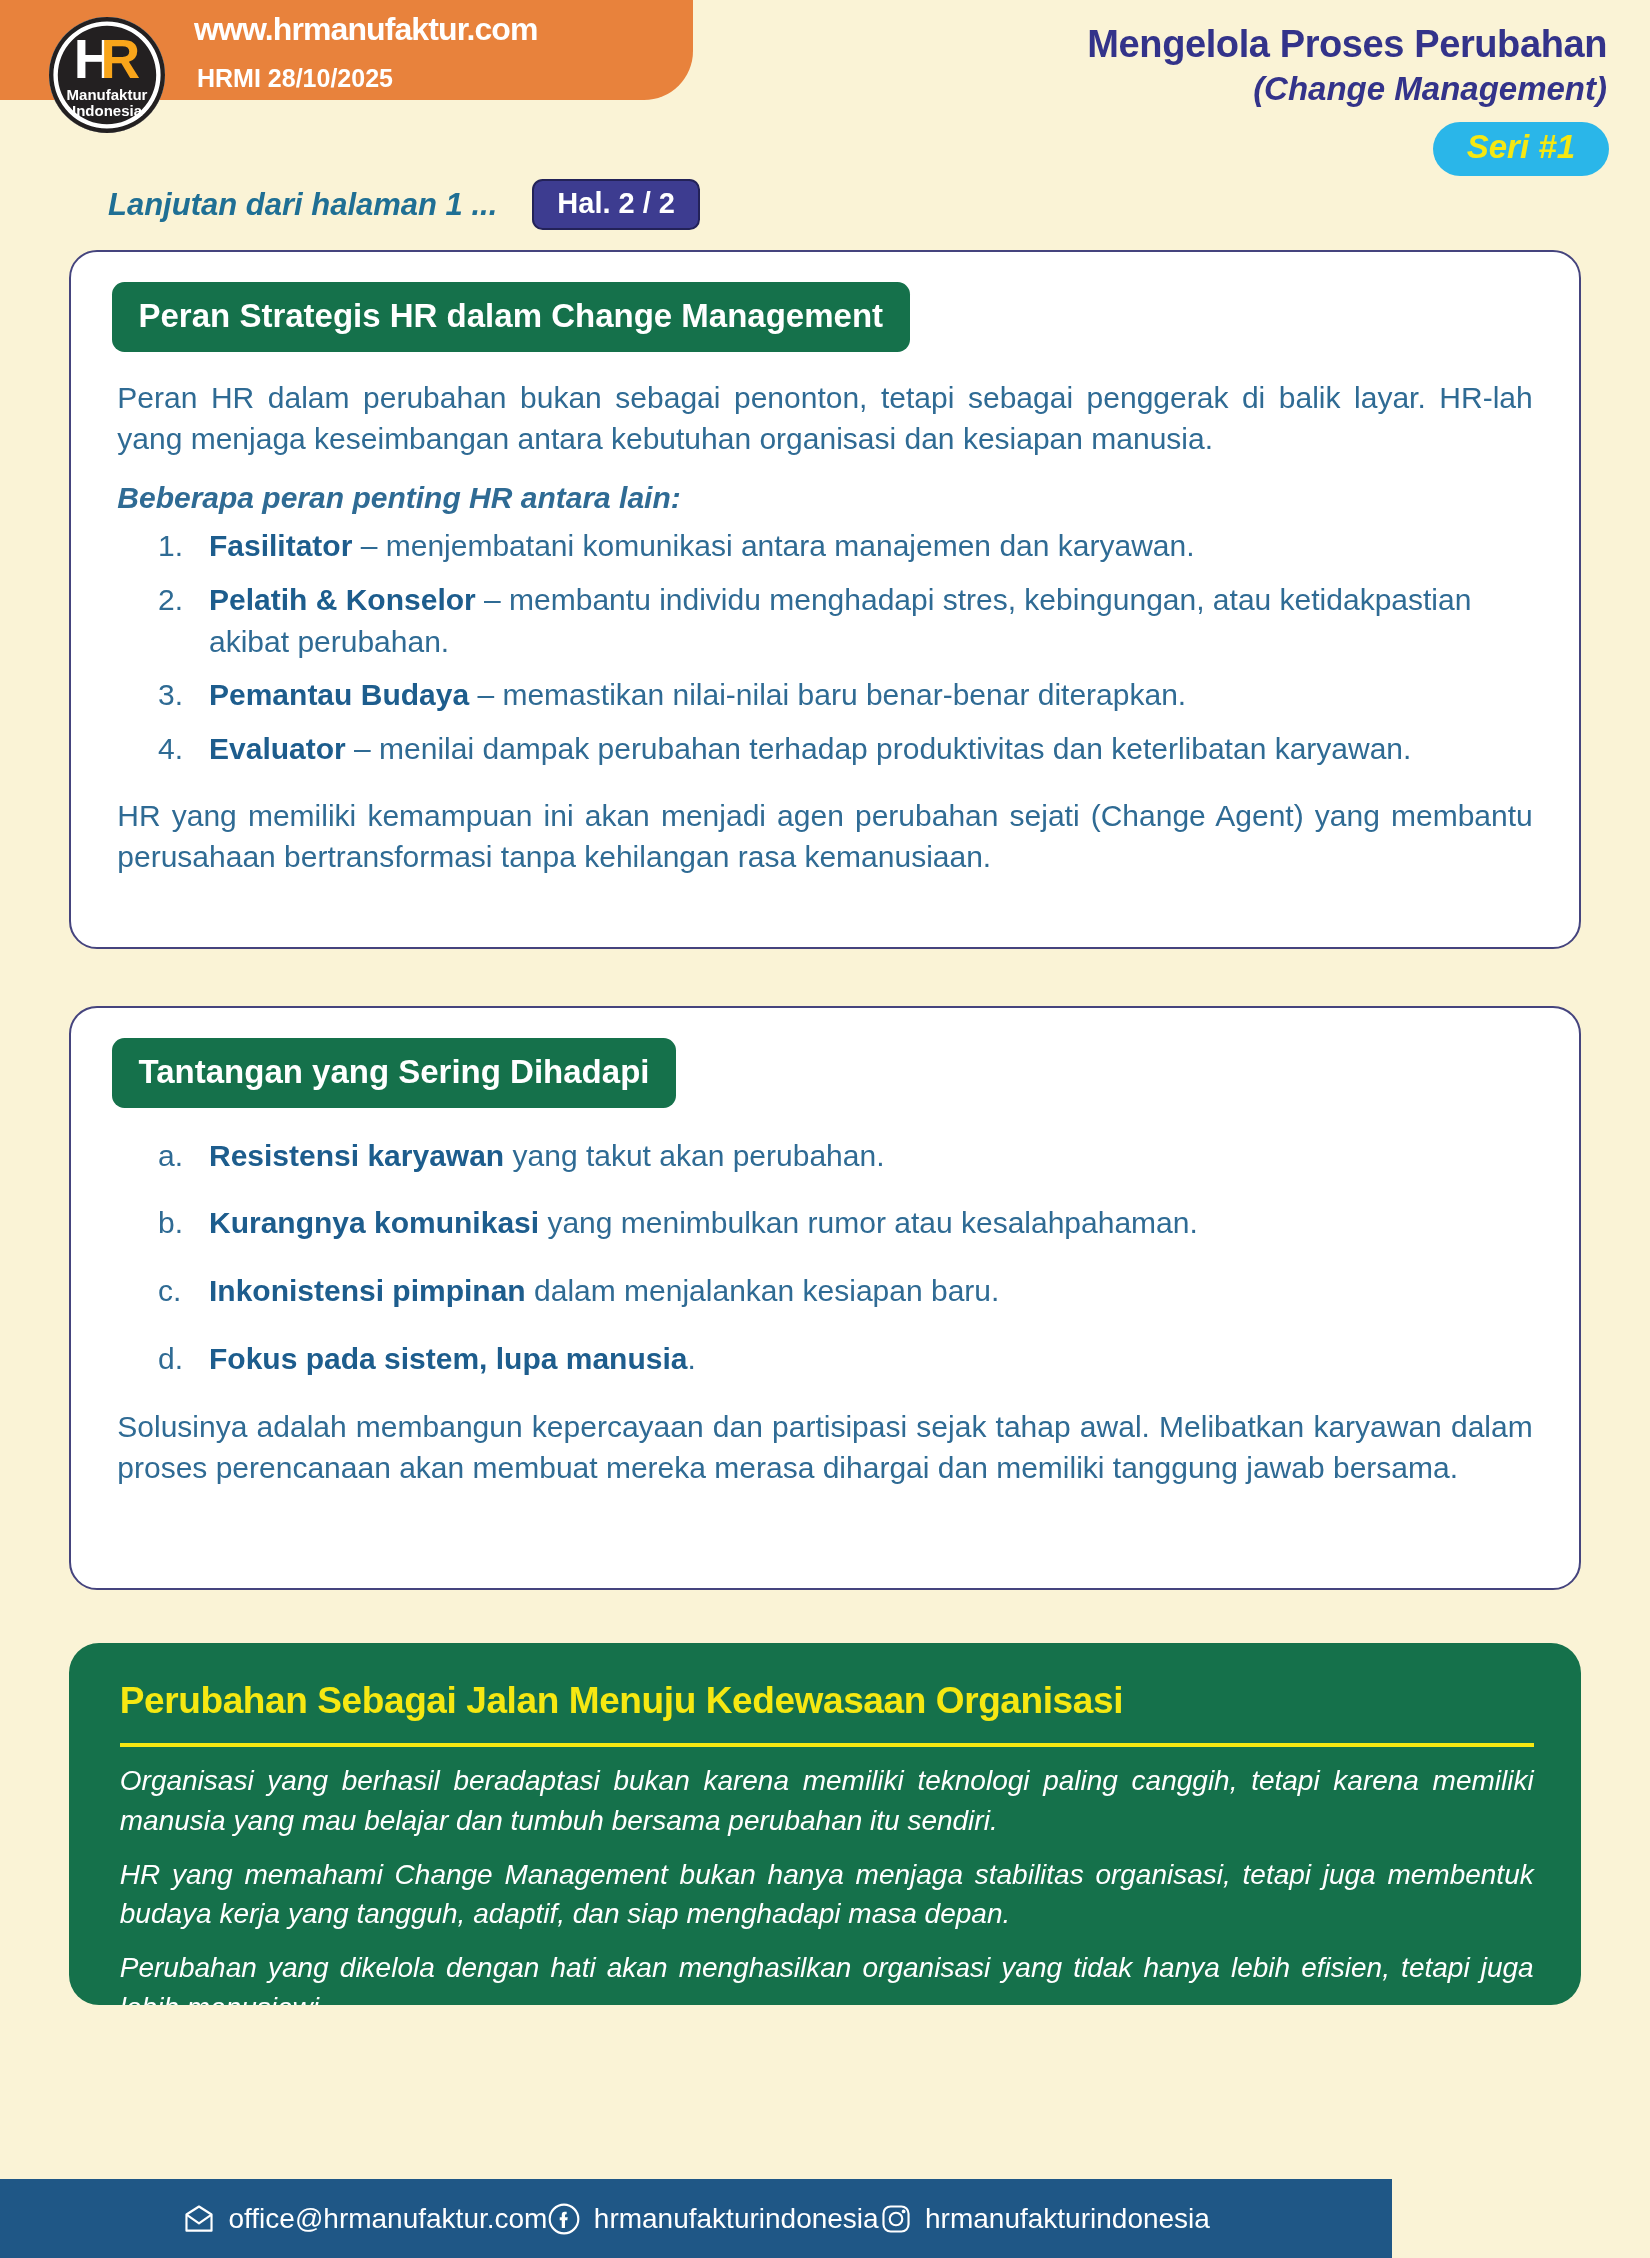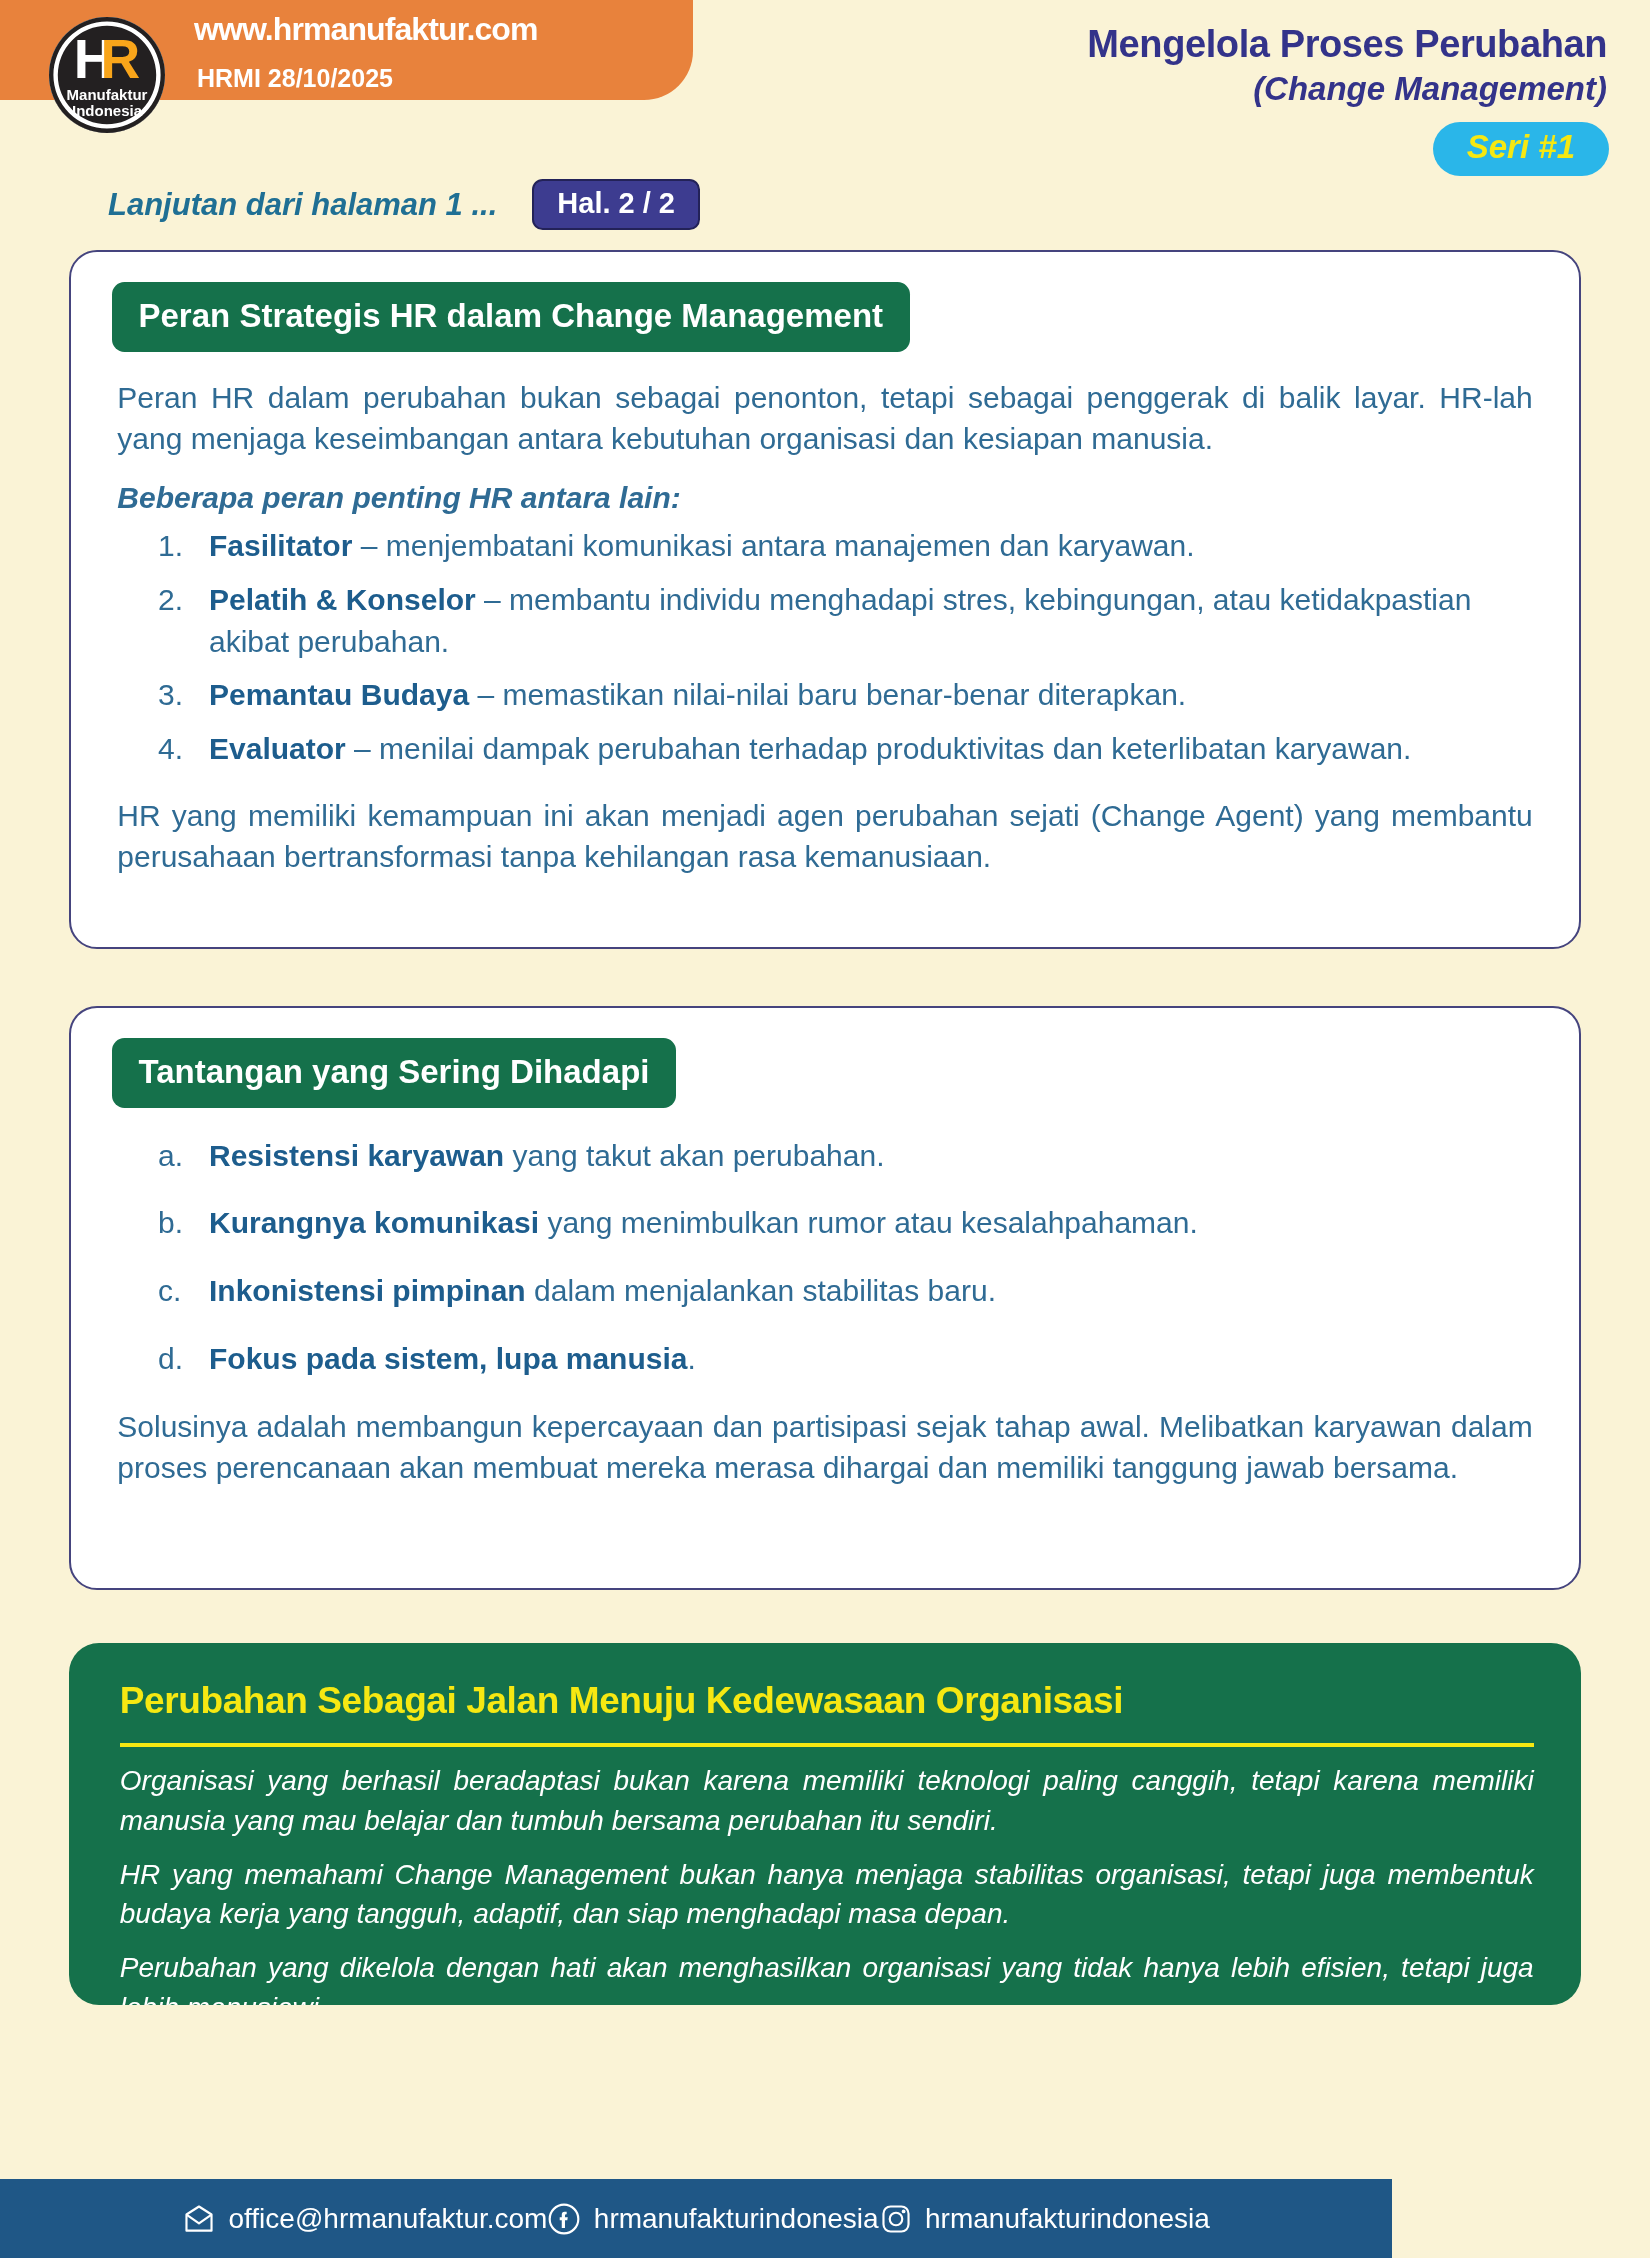--- a/index.html
+++ b/index.html
@@ -132,21 +132,21 @@
     <div class="list-row spaced">
       <span class="list-marker">a.</span>
       <div class="list-body"><span class="list-term">Resistensi karyawan</span><span> yang takut akan perubahan.</span></div>
     </div>
     <div class="list-row spaced">
       <span class="list-marker">b.</span>
       <div class="list-body"><span class="list-term">Kurangnya komunikasi</span><span> yang menimbulkan rumor atau kesalahpahaman.</span></div>
     </div>
     <div class="list-row spaced">
       <span class="list-marker">c.</span>
-      <div class="list-body"><span class="list-term">Inkonistensi pimpinan</span><span> dalam menjalankan stabilitas baru.</span></div>
+      <div class="list-body"><span class="list-term">Inkonistensi pimpinan</span><span> dalam menjalankan kesiapan baru.</span></div>
     </div>
     <div class="list-row spaced">
       <span class="list-marker">d.</span>
       <div class="list-body"><span class="list-term">Fokus pada sistem, lupa manusia</span><span>.</span></div>
     </div>
   </div>
   <div class="card-text">Solusinya adalah membangun kepercayaan dan partisipasi sejak tahap awal. Melibatkan karyawan dalam proses perencanaan akan membuat mereka merasa dihargai dan memiliki tanggung jawab bersama.</div>
 </div>
 
 <div id="card3">

